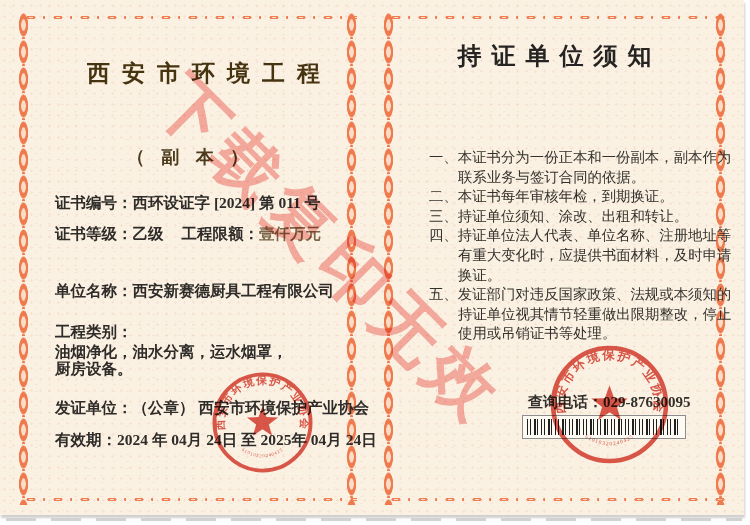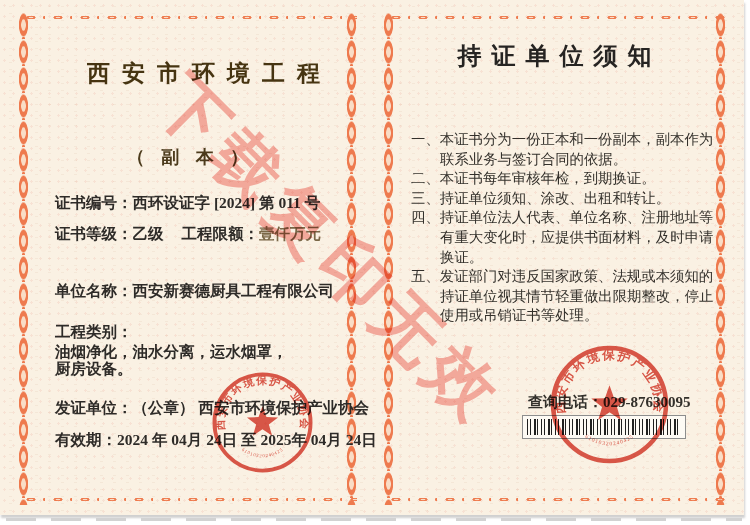--- a/index.html
+++ b/index.html
@@ -51,21 +51,21 @@
   .f-category{top:310px;white-space:normal;}
   .f-issuer{top:386px;} .f-validity{top:418px;}
   .pair2{margin-left:18px;}
   .val-faded{color:#7a6747;}
   .cat-label{display:inline-block;vertical-align:top;}
   .cat-value{display:inline-block;vertical-align:top;width:240px;line-height:17px;white-space:normal;}
 
   
   .rp-title{position:absolute;top:28px;left:0;width:100%;text-align:center;
     font-size:24px;font-weight:700;color:#262422;letter-spacing:10px;text-indent:10px;}
-  .notes{position:absolute;left:28px;top:118px;width:308px;margin:0;padding:0;
+  .notes{position:absolute;left:28px;top:118px;width:308px;margin:18px;padding:0;
     font-size:14.4px;line-height:19.6px;color:#33302b;}
   .notes li{list-style:none;margin:0;padding:0 0 0 29px;text-indent:-29px;}
   .phone{position:absolute;left:145px;top:381px;font-size:15px;font-weight:600;color:#33302b;white-space:nowrap;}
   .barcode{position:absolute;left:139px;top:403px;width:164px;height:24px;
     background:#fdfaf4;border:1px solid #8d8d8d;box-sizing:border-box;}
   .barcode-lines{position:absolute;left:4px;right:4px;top:3px;bottom:3px;
     background-image:repeating-linear-gradient(90deg,
       #1f1f1f 0 1px, rgba(0,0,0,0) 1px 3px,
       #1f1f1f 3px 4px, rgba(0,0,0,0) 4px 7px,
       #1f1f1f 7px 9px, rgba(0,0,0,0) 9px 10px,

